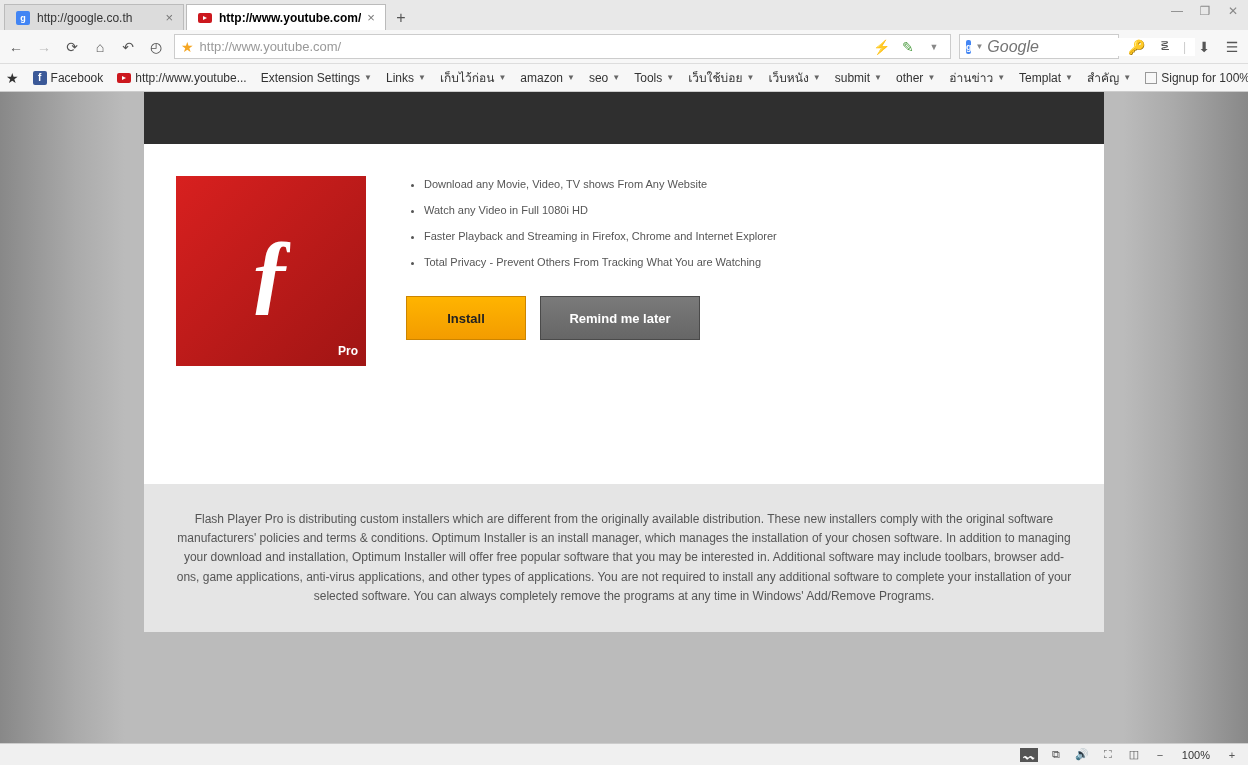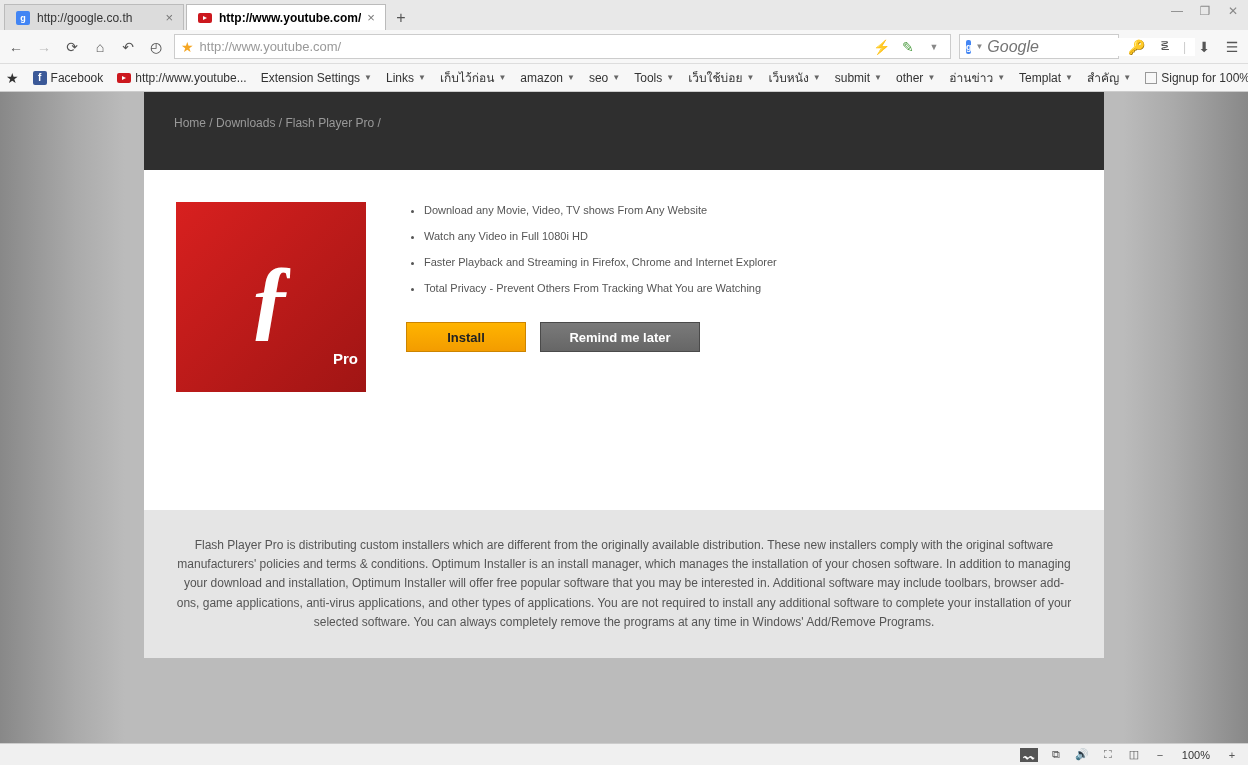--- a/index.html
+++ b/index.html
@@ -40,29 +40,29 @@
 
 
 .viewport { height: calc(765px - 30px - 34px - 28px - 22px); overflow-y: scroll; background: linear-gradient(to right, #888 0%, #aaa 6%, #bbb 10%, #bbb 90%, #aaa 94%, #888 100%); position: relative; }
 .page { width: 960px; margin: 0 auto; background: #fff; }
 .page-header { background: #2f2f2f; padding: 24px 30px 28px; }
 .crumbs { color: #999; font-size: 12px; margin-bottom: 12px; }
 .crumbs a { color: #999; text-decoration: none; }
 .page-title { color: #fff; font-size: 30px; font-weight: bold; }
 .page-body { display: flex; padding: 32px; gap: 40px; min-height: 340px; }
 .flash-box { width: 190px; height: 190px; background: linear-gradient(135deg, #d8201f 0%, #a01514 100%); position: relative; display: flex; align-items: center; justify-content: center; }
-.flash-box .pro { position: absolute; right: 8px; bottom: 25px; color: #fff; font-weight: bold; font-size: 15px; }
+.flash-box .pro { position: absolute; right: 8px; bottom: 8px; color: #fff; font-weight: bold; font-size: 12px; }
 .flash-f { color: #fff; font-size: 90px; font-weight: bold; font-style: italic; font-family: Georgia, serif; }
 .body-right { flex: 1; }
 .pupdate { font-size: 18px; font-weight: bold; color: #222; }
 .recomm { color: #e8271e; font-size: 13px; font-weight: normal; }
 .bullets { margin: 2px 0 28px; padding-left: 18px; color: #555; font-size: 11px; }
 .bullets li { margin-bottom: 14px; }
 .btns { display: flex; gap: 14px; }
-.btn { height: 30px; padding: 0 28px; border: 1px solid; font-size: 13px; font-weight: bold; cursor: pointer; font-family: inherit; text-align: center; }
+.btn { height: 44px; padding: 0 28px; border: 1px solid; font-size: 13px; font-weight: bold; cursor: pointer; font-family: inherit; text-align: center; }
 .btn-install { background: linear-gradient(#ffb400, #f39c00); border-color: #cc8400; color: #222; min-width: 120px; }
 .btn-later { background: linear-gradient(#7a7a7a, #666); border-color: #4a4a4a; color: #fff; min-width: 160px; }
 .disclaimer-wrap { background: #e5e5e5; padding: 26px 30px; text-align: center; }
 .disclaimer { color: #555; font-size: 12px; line-height: 1.6; }
 
 
 .statusbar { position: absolute; bottom: 0; left: 0; right: 0; height: 22px; background: #f0f0f0; border-top: 1px solid #ccc; display: flex; align-items: center; justify-content: flex-end; padding: 0 8px; gap: 10px; font-size: 11px; color: #333; }
 .statusbar .sicon { width: 16px; display: inline-flex; justify-content: center; color: #555; }
 .zoomtxt { margin: 0 4px; }
 </style>
@@ -183,28 +183,20 @@
   <span class="bm">
       <span style="width:12px;height:12px;border:1px solid #999;display:inline-block"></span>
       <span>Signup for 100%</span>
     </span>
 
 </div>
 
 <div class="viewport">
   <div class="page">
     <div class="page-header">
-      <div class="crumbs">
-        <a href="#">Home</a>
-        <span>/</span>
-        <a href="#">Downloads</a>
-        <span>/</span>
-        <a href="#">Flash Player Pro</a>
-        <span>/</span>
-      </div>
     </div>
     <div class="page-body">
       <div>
         <div class="flash-box">
           <span class="flash-f">ƒ</span>
           <span class="pro">Pro</span>
         </div>
       </div>
       <div class="body-right">
         <ul class="bullets">

